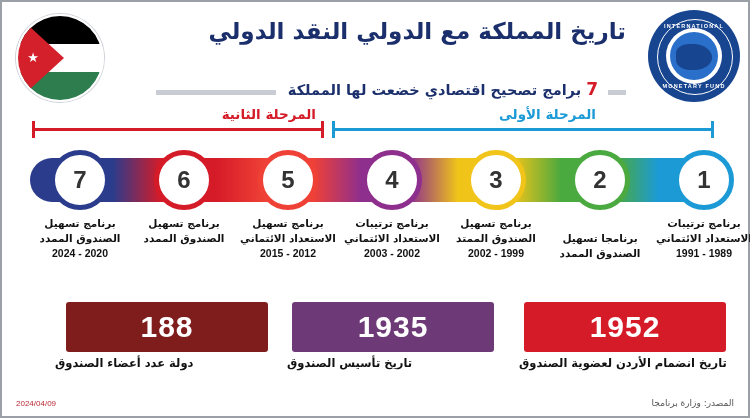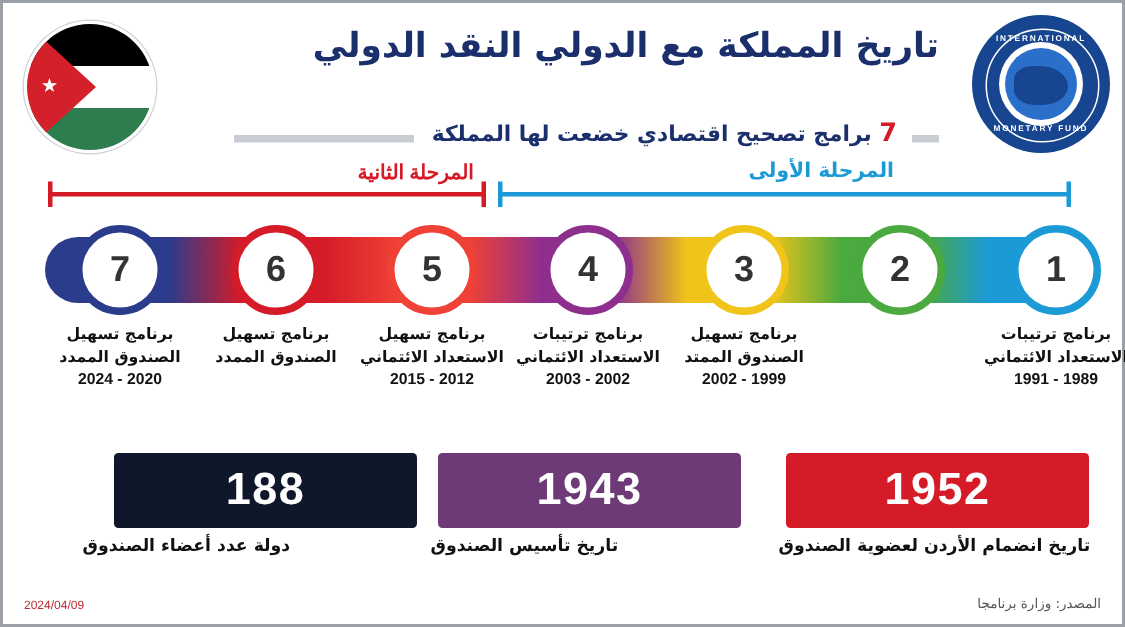--- a/index.html
+++ b/index.html
@@ -96,21 +96,21 @@
     position:absolute;left:9px;top:50%;margin-top:-6px;width:12px;height:12px;
     color:#fff;font-size:13px;line-height:12px;text-align:center;
   }
 
   
   .phases{position:absolute;top:104px;left:34px;right:34px;height:42px;}
   .phase-label{
     position:absolute;top:0;font-size:13.5px;font-weight:bold;white-space:nowrap;
   }
   .phase1-label{right:118px;color:#1c9ad6;}
-  .phase2-label{right:398px;color:#d51b28;font-family:Liberation Serif, serif;}
+  .phase2-label{right:398px;color:#d51b28;}
   .phase-bar{position:absolute;top:22px;height:3px;}
   .phase1-bar{right:0;width:382px;background:#1c9ad6;}
   .phase2-bar{right:390px;width:292px;background:#d51b28;}
   .phase-bar:before,.phase-bar:after{
     content:"";position:absolute;top:-7px;width:3px;height:17px;background:inherit;
   }
   .phase-bar:before{right:0;}
   .phase-bar:after{left:0;}
 
   
@@ -154,21 +154,21 @@
     font-size:30px;font-weight:bold;color:#ffffff;letter-spacing:1px;
   }
   .card-caption{
     position:absolute;top:54px;width:212px;text-align:left;
     font-size:11.5px;font-weight:bold;color:#111;
   }
   .c1{right:8px;background:#d51b28;}
   .c1cap{right:3px;}
   .c2{right:240px;background:#6d3a77;}
   .c2cap{right:235px;}
-  .c3{right:456px;background:#0f172a;}
+  .c3{right:466px;background:#7f1d1d;}
   .c3cap{right:467px;}
 
   
   .source{
     position:absolute;bottom:8px;right:14px;font-size:9px;color:#555;
   }
   .stamp{
     position:absolute;bottom:8px;left:14px;font-size:8px;color:#b92a33;
     font-family:"Liberation Sans", sans-serif;direction:ltr;
   }
@@ -224,20 +224,21 @@
     </div>
     <div class="node-label" style="right:-18px;">
       <span>برنامج ترتيبات الاستعداد الائتماني</span>
       <span class="years">1989 - 1991</span>
     </div>
 
     <div class="node" style="right:108px;border:5px solid #4aa93f;">
       <span>2</span>
     </div>
     <div class="node-label" style="right:86px;white-space:pre-line;">
+      <span>برنامجا تسهيل الصندوق الممدد</span>
     </div>
 
     <div class="node" style="right:212px;border:5px solid #f0c419;">
       <span>3</span>
     </div>
     <div class="node-label" style="right:190px;">
       <span>برنامج تسهيل الصندوق الممتد</span>
       <span class="years">1999 - 2002</span>
     </div>
 
@@ -273,21 +274,21 @@
     </div>
   </div>
 
   <div class="cards">
     <div class="card c1">
       <span class="value">1952</span>
     </div>
     <div class="card-caption c1cap">تاريخ انضمام الأردن لعضوية الصندوق</div>
 
     <div class="card c2">
-      <span class="value">1943</span>
+      <span class="value">1935</span>
     </div>
     <div class="card-caption c2cap">تاريخ تأسيس الصندوق</div>
 
     <div class="card c3">
       <span class="value">188</span>
     </div>
     <div class="card-caption c3cap">دولة عدد أعضاء الصندوق</div>
   </div>
 
   <div class="source">المصدر: وزارة برنامجا</div>

